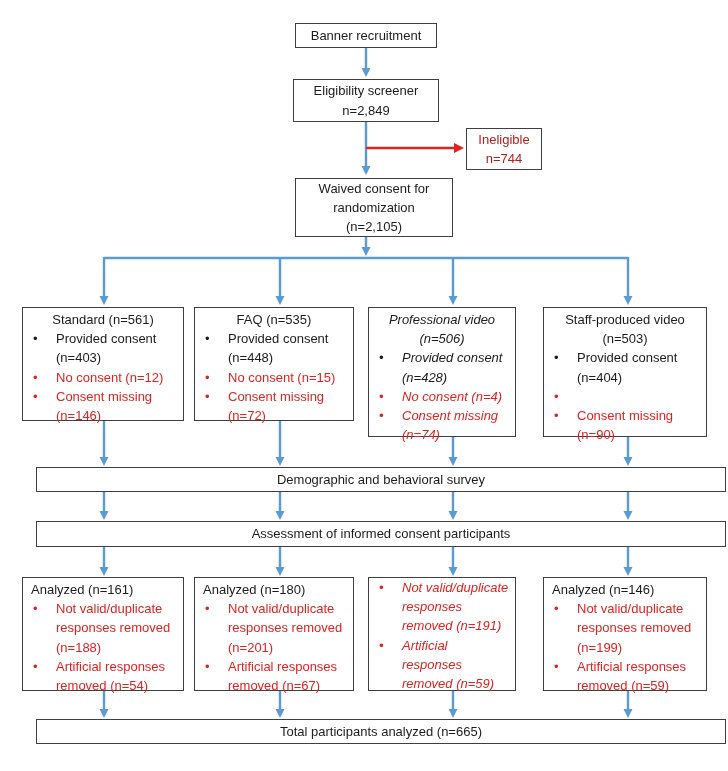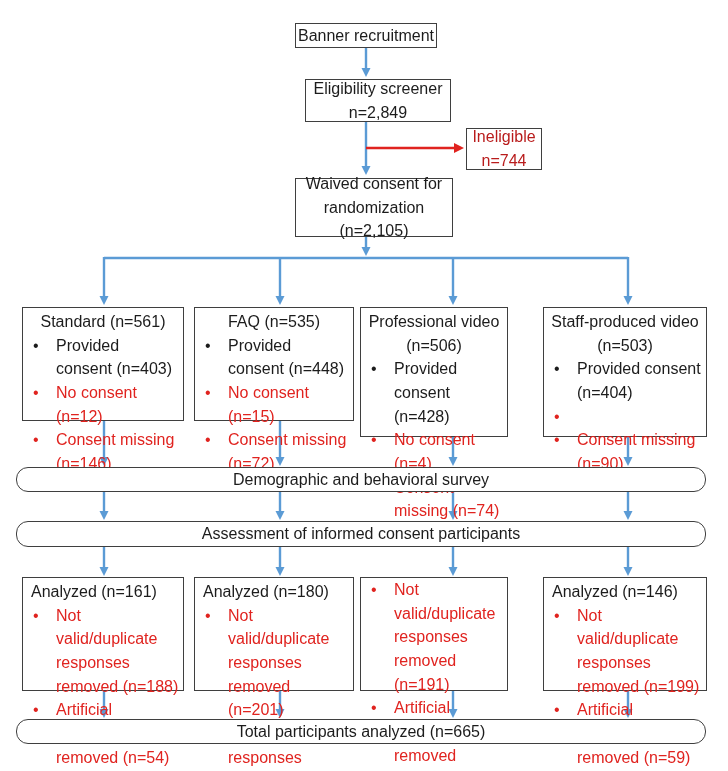--- a/index.html
+++ b/index.html
@@ -2,45 +2,45 @@
 <html><head>
 <meta charset="utf-8">
 <style>
   * { margin:0; padding:0; box-sizing:border-box; }
   html,body { background:#ffffff; }
   body { font-family:"Liberation Sans", sans-serif; color:#1c1c1c; }
   .canvas { position:relative; width:728px; height:771px; background:#ffffff; overflow:hidden; }
   .connectors { position:absolute; left:0; top:0; pointer-events:none; }
 
   .box { position:absolute; background:#ffffff; border:1.5px solid #3f3f3f;
-         font-size:16px; line-height:1.48; color:#1c1c1c; }
+         font-size:13px; line-height:1.48; color:#1c1c1c; }
   .center { display:flex; flex-direction:column; align-items:center;
             justify-content:center; text-align:center; }
   .center span { display:block; }
 
   .red-text { color:#b91c1c; }
 
   .arm-title { text-align:center; padding-top:2px; }
   .arm-title span { display:block; }
   .an-title { padding:2px 4px 0 8px; }
 
   .bullet { display:grid; grid-template-columns:23px 1fr; padding:0 4px 0 10px; }
   .bullet .dot { text-align:left; }
   [data-tone="dark"] { color:#1c1c1c; }
   [data-tone="red"] { color:#e0231f; }
 
   
   .col0 { left:22px;  width:162px; }
   .col1 { left:194px; width:160px; }
-  .col2 { left:360px; width:148px; }
+  .col2 { left:368px; width:148px;font-style:italic; }
   .col3 { left:543px; width:164px; }
   .arm-box { top:307px; height:114px; }
   .arm-box.tall { height:130px; }
   .an-box { top:577px; height:114px; }
-  .bar { left:16px; width:690px; height:25px;border-radius:12px; }
+  .bar { left:36px; width:690px; height:25px; }
 </style>
 </head>
 <body>
 
 <div class="canvas">
 
   <svg class="connectors" width="728" height="771" viewBox="0 0 728 771">
     <defs>
       <marker id="ab" markerUnits="userSpaceOnUse" markerWidth="10" markerHeight="10" refX="1" refY="4.5" orient="auto">
         <path d="M0,0 L9,4.5 L0,9 Z" fill="#5b9bd5"></path>
@@ -75,21 +75,21 @@
       <line x1="453" y1="691" x2="453" y2="710" marker-end="url(#ab)"></line>
       <line x1="628" y1="691" x2="628" y2="710" marker-end="url(#ab)"></line>
     </g>
     <line x1="366" y1="148" x2="455" y2="148" stroke="#e0231f" stroke-width="2.6" marker-end="url(#ar)"></line>
   </svg>
 
   <div class="box center" style="left:295px; top:23px; width:142px; height:25px;">
     <span>Banner recruitment</span>
   </div>
 
-  <div class="box center" style="left:293px; top:79px; width:146px; height:43px;margin-left:12px;">
+  <div class="box center" style="left:293px; top:79px; width:146px; height:43px;">
     <span>Eligibility screener</span>
     <span>n=2,849</span>
   </div>
 
   <div class="box center red-text" style="left:466px; top:128px; width:76px; height:42px;">
     <span>Ineligible</span>
     <span>n=744</span>
   </div>
 
   <div class="box center" style="left:295px; top:178px; width:158px; height:59px;">

